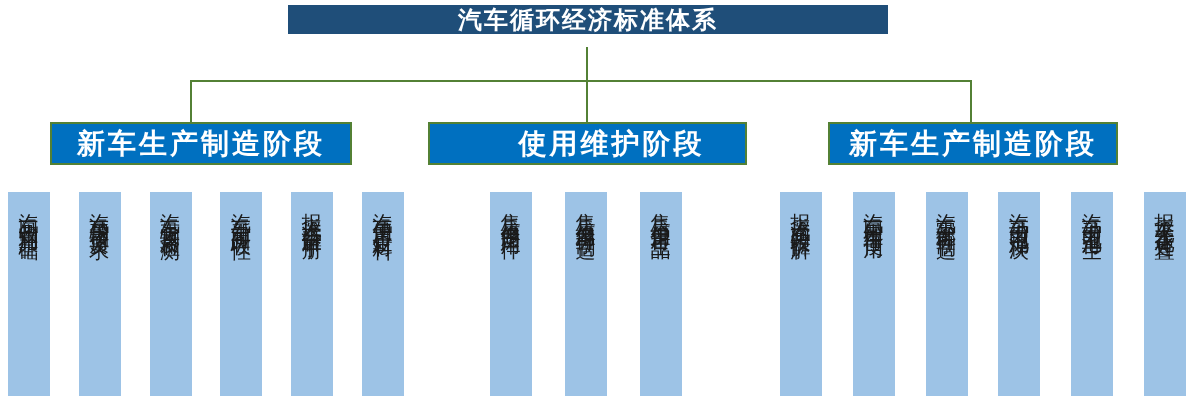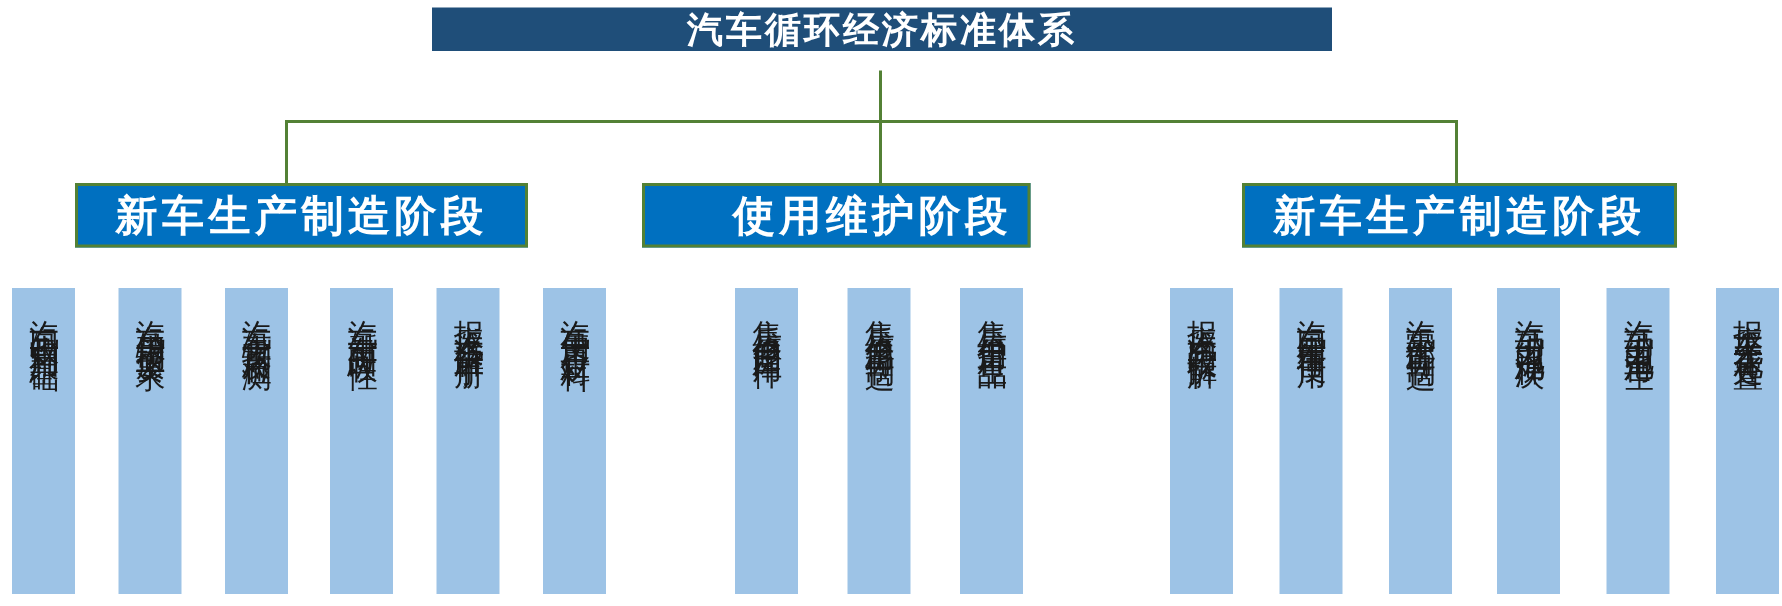--- a/index.html
+++ b/index.html
@@ -27,21 +27,21 @@
   .line.drop-right{left:970px;top:80px;width:2px;height:42px;}
 
   .stage{
     position:absolute;top:122px;height:43px;
     background:var(--stage-bg);border:2px solid var(--stage-border);
     box-sizing:border-box;color:var(--stage-text);
     display:flex;align-items:center;justify-content:center;
     font-size:28px;font-weight:700;letter-spacing:3px;
   }
   .stage.g0{left:50px;width:302px;}
-  .stage.g1{left:428px;width:259px;padding-left:48px;}
+  .stage.g1{left:428px;width:319px;padding-left:48px;}
   .stage.g2{left:828px;width:290px;}
 
   .cols{
     position:absolute;top:192px;height:204px;
     display:flex;justify-content:space-between;
   }
   .cols.g0{left:8px;width:396px;}
   .cols.g1{left:490px;width:192px;}
   .cols.g2{left:780px;width:406px;}
 

